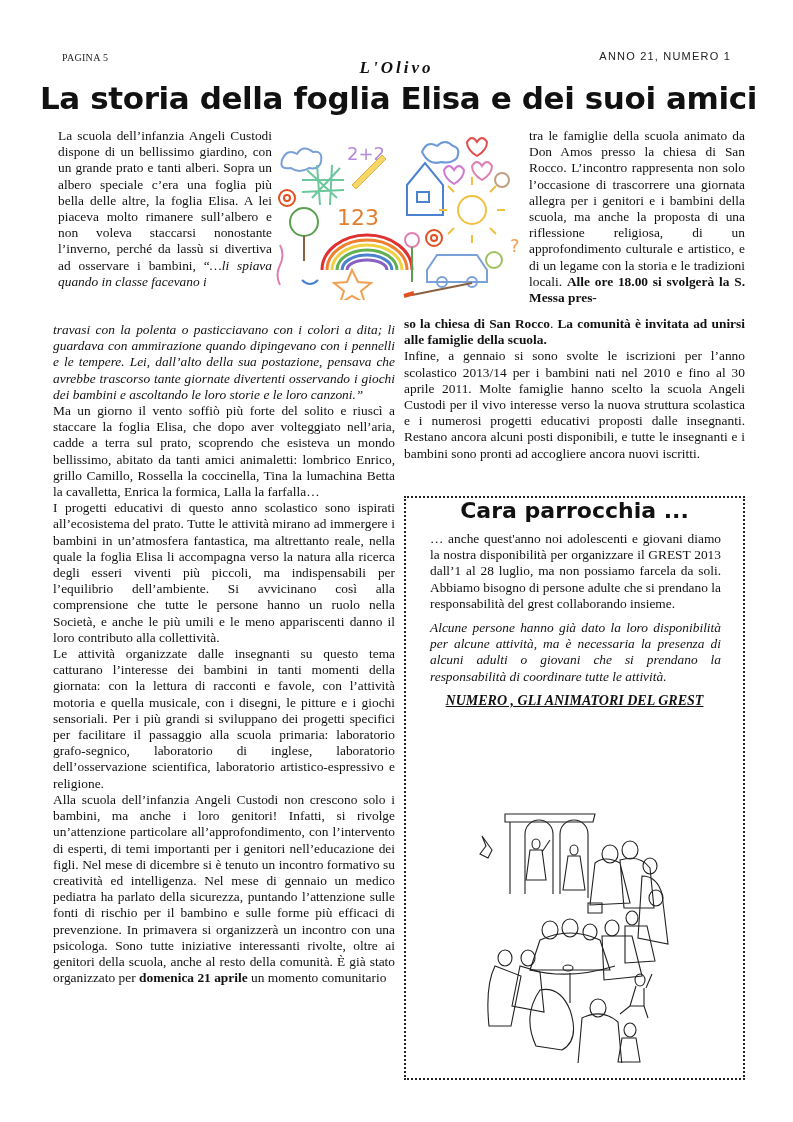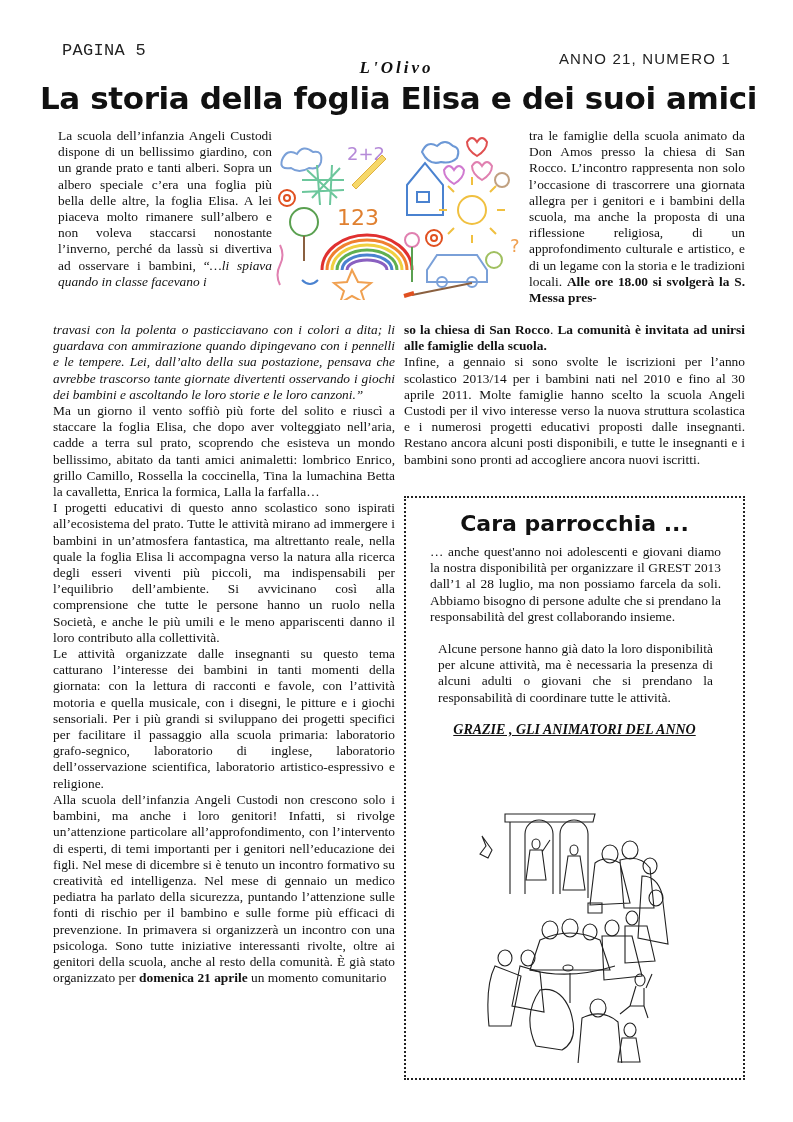--- a/index.html
+++ b/index.html
@@ -1,28 +1,28 @@
 <!DOCTYPE html>
 <html><head>
 <meta charset="utf-8">
 <style>
   html, body { margin:0; padding:0; background:#ffffff; }
   body { width:793px; height:1122px; position:relative; overflow:hidden; color:#111; }
-  .hdr-left { position:absolute; left:62px; top:41px; font-family:Liberation Mono, monospace; font-size:17px; letter-spacing:0.3px; color:#222; }
-  .hdr-right { position:absolute; right:62px; top:50px; font-family:"Liberation Sans", sans-serif; font-size:15px; letter-spacing:1.2px; color:#222; }
+  .hdr-left { position:absolute; left:62px; top:52px; font-family:Liberation Serif, serif; font-size:10px; letter-spacing:0.3px; color:#222; }
+  .hdr-right { position:absolute; right:62px; top:50px; font-family:"Liberation Sans", sans-serif; font-size:11px; letter-spacing:1.2px; color:#222; }
   .hdr-center { position:absolute; left:0; width:793px; top:58px; text-align:center; font-family:"Liberation Serif", serif; font-style:italic; font-weight:bold; font-size:17px; letter-spacing:3px; }
   .title { position:absolute; left:40px; width:713px; top:80px; text-align:center; font-family:"DejaVu Sans", sans-serif; font-weight:bold; font-size:31px; letter-spacing:-0.4px; white-space:nowrap; }
   .body-text { font-family:"Liberation Serif", serif; font-size:13.4px; line-height:16.2px; text-align:justify; color:#111; }
   .col { position:absolute; }
   .col p { margin:0; }
   .it { font-style:italic; }
   .b { font-weight:bold; }
   .image1 { position:absolute; left:272px; top:130px; width:255px; height:170px; }
   .box { position:absolute; left:404px; top:496px; width:341px; height:584px; border:2px dotted #222; box-sizing:border-box; }
-  .box-title { text-align:center; font-family:"DejaVu Sans", sans-serif; font-weight:bold; font-size:22px; margin-top:13px; margin-bottom:3px; }
+  .box-title { text-align:center; font-family:"DejaVu Sans", sans-serif; font-weight:bold; font-size:22px; margin-top:0; margin-bottom:3px; }
   .box-text { padding:0 14px 0 16px; }
   .thanks { text-align:center; font-family:"Liberation Serif", serif; font-style:italic; font-weight:bold; text-decoration:underline; font-size:14px; margin-top:4px; }
   .image2 { position:absolute; left:470px; top:808px; width:210px; height:255px; }
 </style>
 </head>
 <body>
 
 <div class="hdr-left">PAGINA 5</div>
 <div class="hdr-center">L'Olivo</div>
 <div class="hdr-right">ANNO 21, NUMERO 1</div>
@@ -97,32 +97,32 @@
   <p class="it">travasi con la polenta o pasticciavano con i colori a dita; li guardava con ammirazione quando dipingevano con i pennelli e le tempere. Lei, dall’alto della sua postazione, pensava che avrebbe trascorso tante giornate divertenti osservando i giochi dei bambini e ascoltando le loro storie e le loro canzoni.”</p>
   <p>Ma un giorno il vento soffiò più forte del solito e riuscì a staccare la foglia Elisa, che dopo aver volteggiato nell’aria, cadde a terra sul prato, scoprendo che esisteva un mondo bellissimo, abitato da tanti amici animaletti: lombrico Enrico, grillo Camillo, Rossella la coccinella, Tina la lumachina Betta la cavalletta, Enrica la formica, Lalla la farfalla…</p>
   <p>I progetti educativi di questo anno scolastico sono ispirati all’ecosistema del prato. Tutte le attività mirano ad immergere i bambini in un’atmosfera fantastica, ma altrettanto reale, nella quale la foglia Elisa li accompagna verso la natura alla ricerca degli esseri viventi più piccoli, ma indispensabili per l’equilibrio dell’ambiente. Si avvicinano così alla comprensione che tutte le persone hanno un ruolo nella Società, e anche le più umili e le meno appariscenti danno il loro contributo alla collettività.</p>
   <p>Le attività organizzate dalle insegnanti su questo tema catturano l’interesse dei bambini in tanti momenti della giornata: con la lettura di racconti e favole, con l’attività motoria e quella musicale, con i disegni, le pitture e i giochi sensoriali. Per i più grandi si sviluppano dei progetti specifici per facilitare il passaggio alla scuola primaria: laboratorio grafo-segnico, laboratorio di inglese, laboratorio dell’osservazione scientifica, laboratorio artistico-espressivo e religione.</p>
   <p><span>Alla scuola dell’infanzia Angeli Custodi non crescono solo i bambini, ma anche i loro genitori! Infatti, si rivolge un’attenzione particolare all’approfondimento, con l’intervento di esperti, di temi importanti per i genitori nell’educazione dei figli. Nel mese di dicembre si è tenuto un incontro formativo su creatività ed intelligenza. Nel mese di gennaio un medico pediatra ha parlato della sicurezza, puntando l’attenzione sulle fonti di rischio per il bambino e sulle forme più efficaci di prevenzione. In primavera si organizzerà un incontro con una psicologa. Sono tutte iniziative interessanti rivolte, oltre ai genitori della scuola, anche al resto della comunità. È già stato organizzato per </span><span class="b">domenica 21 aprile</span><span> un momento comunitario</span></p>
 </div>
 
 <div class="col body-text" style="left:529px; top:128px; width:216px;">
   <p><span>tra le famiglie della scuola animato da Don Amos presso la chiesa di San Rocco. L’incontro rappresenta non solo l’occasione di trascorrere una giornata allegra per i genitori e i bambini della scuola, ma anche la proposta di una riflessione religiosa, di un approfondimento culturale e artistico, e di un legame con la storia e le tradizioni locali. </span><span class="b">Alle ore 18.00 si svolgerà la S. Messa pres-</span></p>
 </div>
-<div class="col body-text" style="left:404px; top:316px; width:341px;margin-top:6px;">
+<div class="col body-text" style="left:404px; top:316px; width:341px;">
   <p><span class="b">so la chiesa di San Rocco</span><span>. </span><span class="b">La comunità è invitata ad unirsi alle famiglie della scuola.</span></p>
   <p>Infine, a gennaio si sono svolte le iscrizioni per l’anno scolastico 2013/14 per i bambini nati nel 2010 e fino al 30 aprile 2011. Molte famiglie hanno scelto la scuola Angeli Custodi per il vivo interesse verso la nuova struttura scolastica e i numerosi progetti educativi proposti dalle insegnanti. Restano ancora alcuni posti disponibili, e tutte le insegnanti e i bambini sono pronti ad accogliere ancora nuovi iscritti.</p>
 </div>
 
 <div class="box">
   <div class="box-title">Cara parrocchia ...</div>
   <div class="box-text body-text">
     <p style="margin:8px;">… anche quest'anno noi adolescenti e giovani diamo la nostra disponibilità per organizzare il GREST 2013 dall’1 al 28 luglio, ma non possiamo farcela da soli. Abbiamo bisogno di persone adulte che si prendano la responsabilità del grest collaborando insieme.</p>
-    <p style="margin:16px;">Alcune persone hanno già dato la loro disponibilità per alcune attività, ma è necessaria la presenza di alcuni adulti o giovani che si prendano la responsabilità di coordinare tutte le attività.</p>
+    <p style="margin:8px;font-style:italic;">Alcune persone hanno già dato la loro disponibilità per alcune attività, ma è necessaria la presenza di alcuni adulti o giovani che si prendano la responsabilità di coordinare tutte le attività.</p>
   </div>
-  <div class="thanks">GRAZIE , GLI ANIMATORI DEL ANNO</div>
+  <div class="thanks">NUMERO , GLI ANIMATORI DEL GREST</div>
 </div>
 
 <div class="image2">
   <svg width="210" height="255" viewBox="0 0 210 255" fill="none" stroke="#222" stroke-width="1.1">
 
     <path d="M35 6 l90 0 l-2 8 l-88 0z"></path>
     <path d="M40 14 l0 72 M55 86 l0 -60 a14 14 0 0 1 28 0 l0 60 M90 86 l0 -60 a14 14 0 0 1 28 0 l0 64"></path>
 
     <path d="M12 28 l4 10 l-6 8 l8 4 l4 -8z"></path>
 

